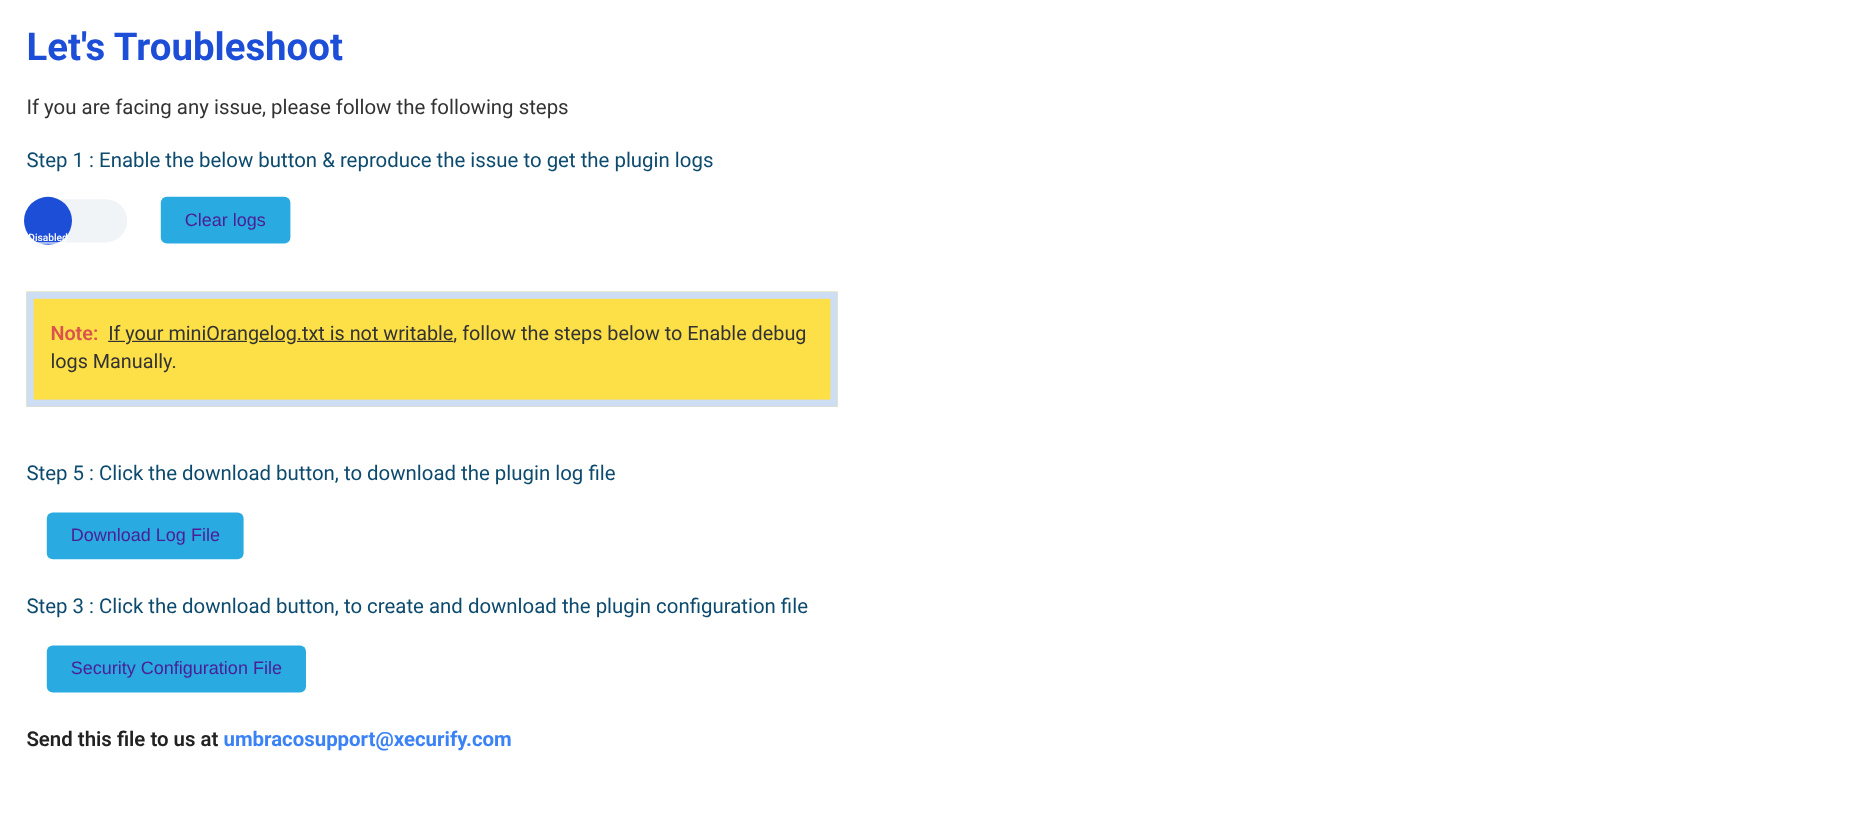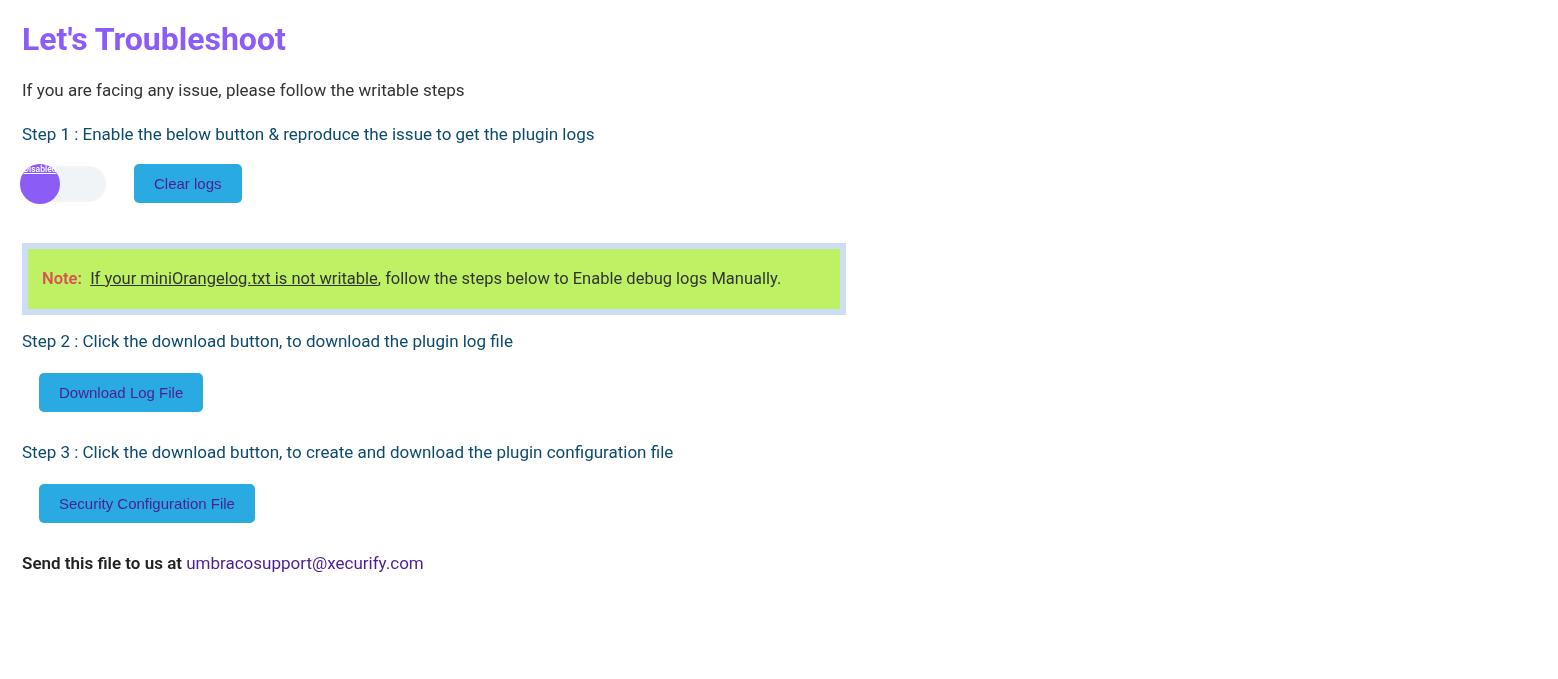--- a/index.html
+++ b/index.html
@@ -10,21 +10,21 @@
     body {
       font-family: -apple-system, BlinkMacSystemFont, "Segoe UI", Roboto, "Helvetica Neue", Arial, sans-serif;
       background: #fff;
       color: #333;
       padding: 20px 22px;
       width: 1558px;
     }
     h1 {
       font-size: 32px;
       font-weight: 700;
-      color: #8b5cf6;
+      color: #1d4ed8;
       margin-bottom: 22px;
     }
     .subtitle {
       font-size: 17px;
       color: #333;
       margin-bottom: 24px;
     }
     .step-text {
       font-size: 17px;
       color: #0c4a6e;
@@ -43,47 +43,47 @@
       background: #f1f4f7;
       border-radius: 18px;
       cursor: pointer;
     }
     .toggle-knob {
       position: absolute;
       left: -2px;
       top: -2px;
       width: 40px;
       height: 40px;
-      background: #8b5cf6;
+      background: #1d4ed8;
       border-radius: 50%;
       display: flex;
-      align-items: flex-start;
+      align-items: flex-end;
       justify-content: center;
       color: #fff;
       font-size: 8.5px;
       font-weight: 500;
       text-decoration: underline;
     }
     .btn {
       background: #29abe2;
       color: #4c1d95;
       border: none;
       border-radius: 5px;
       padding: 11px 20px;
       font-size: 15px;
       font-weight: 500;
       cursor: pointer;
       display: inline-block;
     }
     .note-box {
       border: 6px solid #cdddf4;
-      background: #bef264;
+      background: #fde047;
       padding: 18px 14px;
-      margin-bottom: 16px;
-      width: 824px;
+      margin-bottom: 46px;
+      width: 676px;
     }
     .note-content {
       font-size: 16.5px;
       line-height: 1.45;
       color: #333;
     }
     .note-label {
       color: #d9534f;
       font-weight: 600;
     }
@@ -100,51 +100,51 @@
     .btn-wrap {
       margin-bottom: 30px;
       padding-left: 17px;
     }
     .send-text {
       font-size: 17px;
       font-weight: 600;
       color: #222;
     }
     .email-link {
-      color: #4c1d95;
-      font-weight: 400;
+      color: #3b82f6;
+      font-weight: 700;
       text-decoration: none;
     }
   </style>
 </head>
 <body>
 
 <h1>Let's Troubleshoot</h1>
 
-<p class="subtitle">If you are facing any issue, please follow the writable steps</p>
+<p class="subtitle">If you are facing any issue, please follow the following steps</p>
 
 <p class="step-text">Step 1 : Enable the below button &amp; reproduce the issue to get the plugin logs</p>
 
 <div class="toggle-row">
   <div class="toggle">
     <div class="toggle-knob">
       <span>Disabled</span>
     </div>
   </div>
   <button class="btn">Clear logs</button>
 </div>
 
 <div class="note-box">
   <div class="note-content">
     <span class="note-label">Note:</span>
     <span>&nbsp;</span><span class="note-underline">If your miniOrangelog.txt is not writable</span><span>, follow the steps below to Enable debug logs Manually.</span>
   </div>
 </div>
 
-<p class="step-text section-gap">Step 2 : Click the download button, to download the plugin log file</p>
+<p class="step-text section-gap">Step 5 : Click the download button, to download the plugin log file</p>
 
 <div class="btn-wrap">
   <button class="btn">Download Log File</button>
 </div>
 
 <p class="step-text section-gap">Step 3 : Click the download button, to create and download the plugin configuration file</p>
 
 <div class="btn-wrap">
   <button class="btn">Security Configuration File</button>
 </div>

